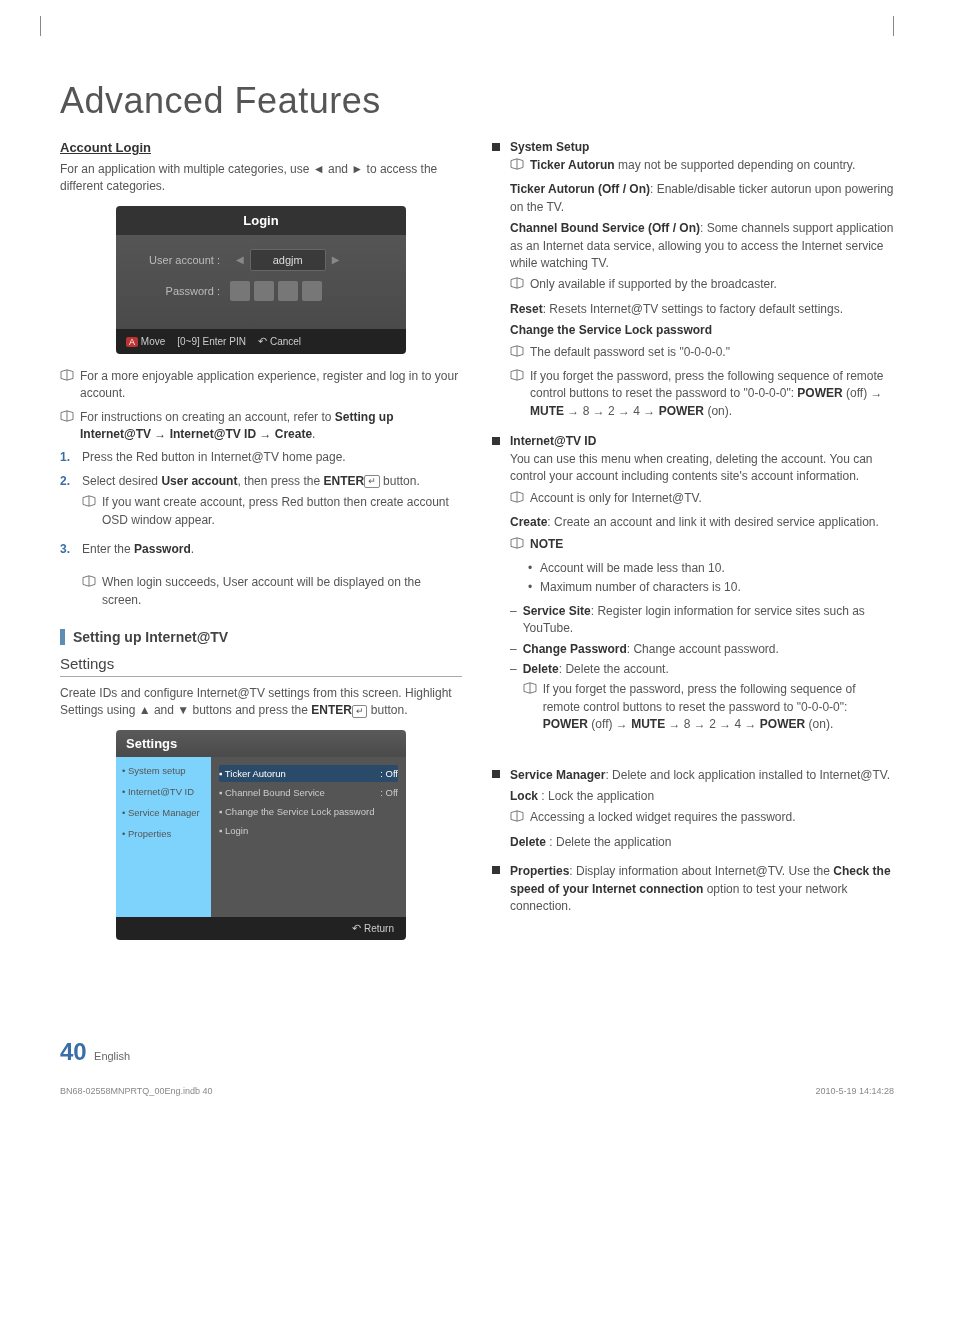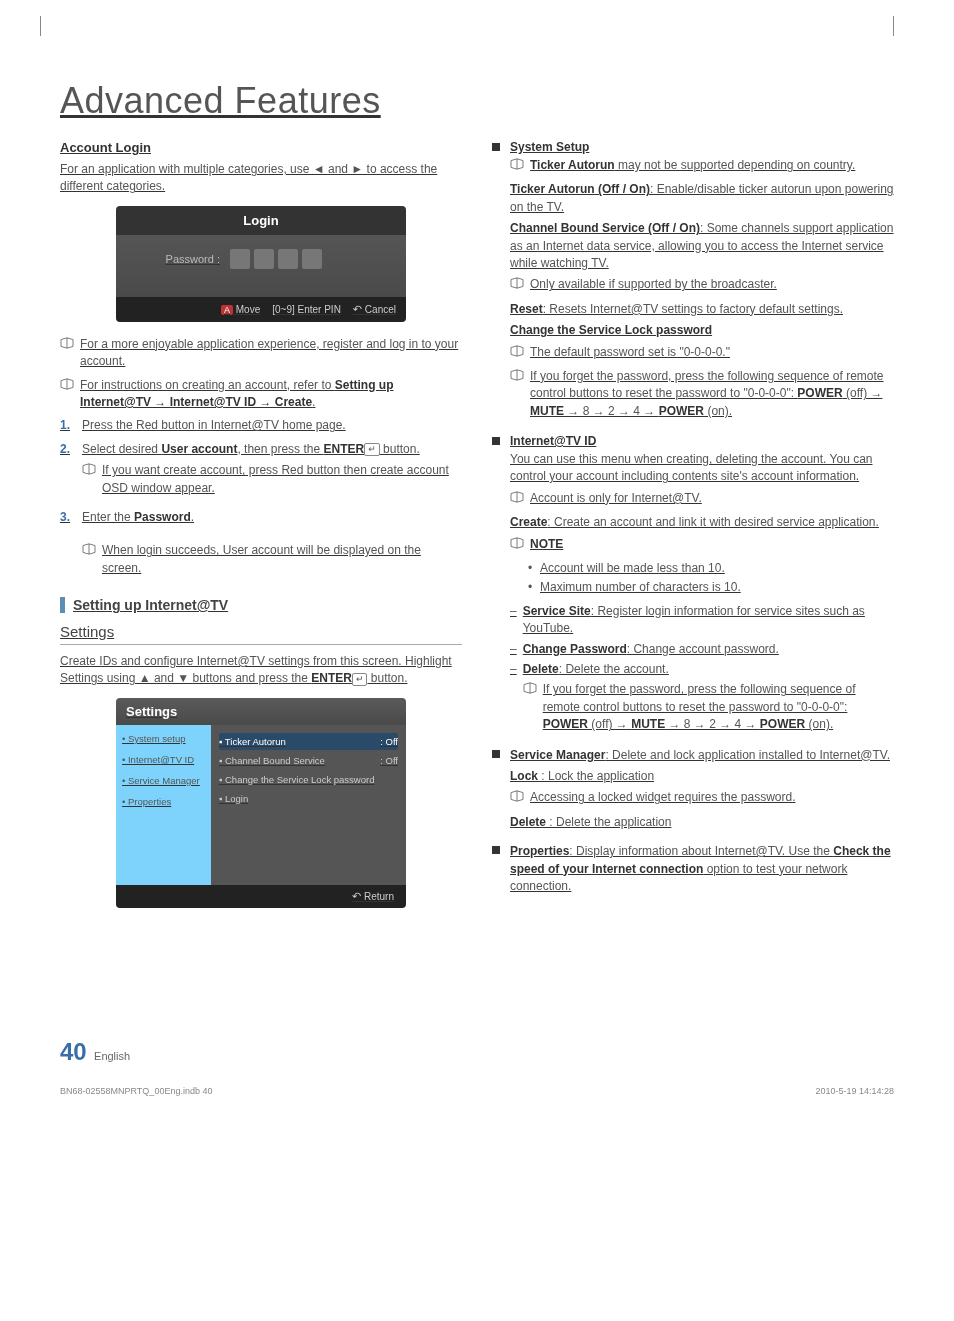--- a/index.html
+++ b/index.html
@@ -1,34 +1,34 @@
 <!DOCTYPE html>
 <html><head>
 <meta charset="utf-8">
 <style>
   * { margin: 0; padding: 0; box-sizing: border-box; }
   body { font-family: Arial, Helvetica, sans-serif; font-size: 12px; color: #333; background: #fff; }
-  .page { width: 954px; height: 1126px; margin: 0 auto; position: relative; padding: 80px 60px 40px 60px; text-decoration: underline; }
+  .page { width: 954px; height: 1126px; margin: 0 auto; position: relative; padding: 80px 60px 40px 60px; }
   .page-border-left { position: absolute; left: 40px; top: 16px; width: 1px; height: 20px; background: #888; }
   .page-border-right { position: absolute; right: 60px; top: 16px; width: 1px; height: 20px; background: #888; }
   h1.main-title { font-size: 36px; font-weight: 300; color: #555; margin-bottom: 18px; letter-spacing: 0.5px; }
   .columns { display: flex; gap: 30px; }
   .col { flex: 1; min-width: 0; }
   .section-title { font-size: 13px; font-weight: bold; text-decoration: underline; margin-bottom: 6px; color: #333; }
   .body-text { font-size: 12px; line-height: 1.45; color: #555; margin-bottom: 8px; }
   .login-box { width: 290px; margin: 10px auto 14px auto; border-radius: 4px; overflow: hidden; font-size: 11px; }
   .login-header { background: #333; color: #fff; text-align: center; padding: 7px 0; font-weight: bold; font-size: 13px; }
   .login-body { background: linear-gradient(#555, #4a4a4a); padding: 14px 14px 18px 14px; color: #ccc; }
   .login-row { display: flex; align-items: center; margin-bottom: 10px; }
   .login-label { width: 100px; text-align: right; padding-right: 10px; color: #bbb; }
   .login-arrow { color: #888; padding: 0 6px; font-size: 10px; }
   .login-value-box { background: #3a3a3a; border: 1px solid #666; padding: 4px 22px; border-radius: 2px; color: #ddd; font-size: 11px; }
   .login-pass-boxes { display: flex; gap: 4px; }
   .pass-box { width: 20px; height: 20px; background: #777; border-radius: 2px; }
-  .login-footer { background: #222; color: #ccc; padding: 6px 10px; font-size: 10px; display: flex; justify-content: flex-end; gap: 12px; align-items: center; }
+  .login-footer { background: #222; color: #ccc; padding: 6px 10px; font-size: 10px; display: flex; gap: 12px; align-items: center; }
   .badge-a { background: #b33; color: #fff; border-radius: 2px; padding: 0 3px; font-size: 9px; }
   .undo-icon { font-size: 11px; }
   .note-line { display: flex; align-items: flex-start; gap: 6px; margin-bottom: 6px; line-height: 1.45; color: #555; font-size: 12px; }
   .note-icon { flex-shrink: 0; margin-top: 1px; }
   .note-icon svg { width: 14px; height: 12px; }
   ol.steps { list-style: none; margin-bottom: 12px; }
   ol.steps > li { display: flex; gap: 8px; margin-bottom: 6px; line-height: 1.45; color: #555; font-size: 12px; }
   ol.steps .num { color: #3a6ea8; font-weight: bold; flex-shrink: 0; width: 14px; }
   .section-bar { display: flex; align-items: center; gap: 8px; margin: 14px 0 10px 0; }
   .section-bar .bar { width: 5px; height: 16px; background: #5b8db5; }
@@ -73,20 +73,26 @@
   <div class="columns">
 
     <div class="col">
       <div class="section-title">Account Login</div>
       <div class="body-text">For an application with multiple categories, use ◄ and ► to access the different categories.</div>
 
       <div class="login-box">
         <div class="login-header">Login</div>
         <div class="login-body">
           <div class="login-row">
+            <div class="login-label">User account :</div>
+            <span class="login-arrow">◀</span>
+            <div class="login-value-box">adgjm</div>
+            <span class="login-arrow">▶</span>
+          </div>
+          <div class="login-row">
             <div class="login-label">Password :</div>
             <div class="login-pass-boxes">
               <div class="pass-box"></div>
               <div class="pass-box"></div>
               <div class="pass-box"></div>
               <div class="pass-box"></div>
             </div>
           </div>
         </div>
         <div class="login-footer">
@@ -259,21 +265,21 @@
                         <path d="M1 3 L8 1 L15 3 L15 11 L8 13 L1 11 Z M8 1 L8 13" fill="none" stroke="#666" stroke-width="1"></path>
                       </svg></span>
                   <span><span>If you forget the password, press the following sequence of remote control buttons to reset the password to "0-0-0-0": </span><b>POWER</b><span> (off) → </span><b>MUTE</b><span> → 8 → 2 → 4 → </span><b>POWER</b><span> (on).</span></span>
                 </div>
               </div>
             </div>
           </div>
         </div>
       </div>
 
-      <div class="bullet-section" style="margin-top:4px">
+      <div class="bullet-section" style="margin-top:24px">
         <div class="bullet-square"></div>
         <div class="bullet-content">
           <div class="para"><b>Service Manager</b><span>: Delete and lock application installed to Internet@TV.</span></div>
           <div class="para"><b>Lock</b><span> : Lock the application</span></div>
           <div class="note-line">
             <span class="note-icon"><svg viewBox="0 0 16 14">
                   <path d="M1 3 L8 1 L15 3 L15 11 L8 13 L1 11 Z M8 1 L8 13" fill="none" stroke="#666" stroke-width="1"></path>
                 </svg></span>
             <span>Accessing a locked widget requires the password.</span>
           </div>

